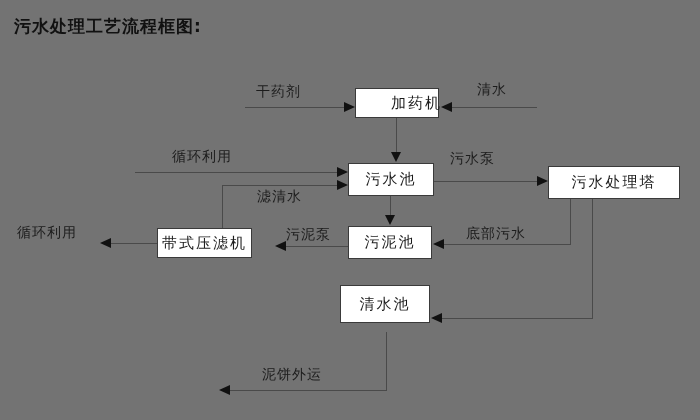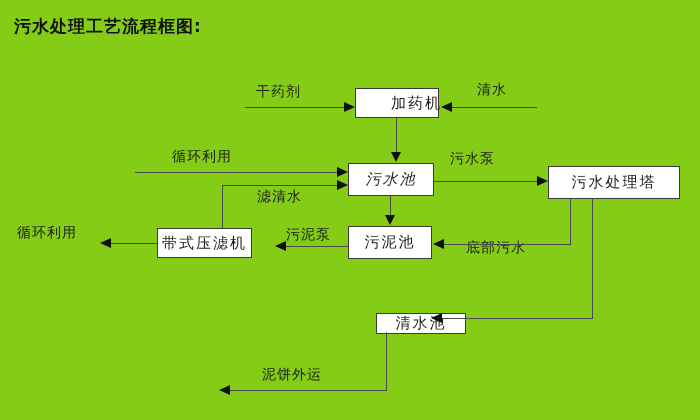--- a/index.html
+++ b/index.html
@@ -1,20 +1,20 @@
 <!DOCTYPE html>
 <html><head>
 <meta charset="utf-8">
 <style>
   html, body { margin: 0; padding: 0; background: #fff; }
   #stage {
     position: relative;
     width: 700px;
     height: 420px;
-    background: #84cc16;
+    background: #737373;
     font-family: "DejaVu Sans", sans-serif;
     color: #1a1a1a;
     overflow: hidden;
   }
   .title {
     position: absolute;
     font-size: 17px;
     font-weight: bold;
     letter-spacing: 1px;
     color: #111;
@@ -49,25 +49,25 @@
   .arr-d { border-left: 5px solid transparent; border-right: 5px solid transparent; border-top: 10px solid #111; }
 </style>
 </head>
 <body>
 
 <div id="stage">
 
   <div class="title" style="left:14px; top:15px;">污水处理工艺流程框图:</div>
 
   <div class="box" style="left:355px; top:88px;  width:84px;  height:30px;padding-left:39px;">加药机</div>
-  <div class="box" style="left:348px; top:163px; width:86px;  height:33px;font-style:italic;">污水池</div>
+  <div class="box" style="left:348px; top:163px; width:86px;  height:33px;">污水池</div>
   <div class="box" style="left:548px; top:166px; width:132px; height:33px;">污水处理塔</div>
   <div class="box" style="left:348px; top:226px; width:84px;  height:33px;">污泥池</div>
   <div class="box" style="left:157px; top:228px; width:95px; height:30px;">带式压滤机</div>
-  <div class="box" style="left:340px; top:313px; width:90px;  height:21px;margin-left:36px;">清水池</div>
+  <div class="box" style="left:340px; top:285px; width:90px;  height:38px;">清水池</div>
 
   <div class="lbl" style="left:256px; top:84px;">干药剂</div>
   <div class="hl" style="left:245px; top:107px; width:100px;"></div>
   <div class="arr arr-r" style="left:344px; top:102px;"></div>
 
   <div class="lbl" style="left:477px; top:82px;">清水</div>
   <div class="hl" style="left:452px; top:107px; width:85px;"></div>
   <div class="arr arr-l" style="left:441px; top:102px;"></div>
 
   <div class="vl" style="left:396px; top:118px; height:35px;"></div>
@@ -82,21 +82,21 @@
   <div class="hl" style="left:222px; top:185px; width:116px;"></div>
   <div class="arr arr-r" style="left:337px; top:180px;"></div>
 
   <div class="lbl" style="left:450px; top:151px;">污水泵</div>
   <div class="hl" style="left:434px; top:181px; width:103px;"></div>
   <div class="arr arr-r" style="left:537px; top:176px;"></div>
 
   <div class="vl" style="left:390px; top:196px; height:20px;"></div>
   <div class="arr arr-d" style="left:385px; top:215px;"></div>
 
-  <div class="lbl" style="left:466px; top:240px;">底部污水</div>
+  <div class="lbl" style="left:466px; top:226px;">底部污水</div>
   <div class="vl" style="left:570px; top:199px; height:45px;"></div>
   <div class="hl" style="left:444px; top:244px; width:127px;"></div>
   <div class="arr arr-l" style="left:433px; top:239px;"></div>
 
   <div class="lbl" style="left:286px; top:227px;">污泥泵</div>
   <div class="hl" style="left:286px; top:246px; width:62px;"></div>
   <div class="arr arr-l" style="left:275px; top:241px;"></div>
 
   <div class="lbl" style="left:17px; top:225px;">循环利用</div>
   <div class="hl" style="left:111px; top:243px; width:46px;"></div>

